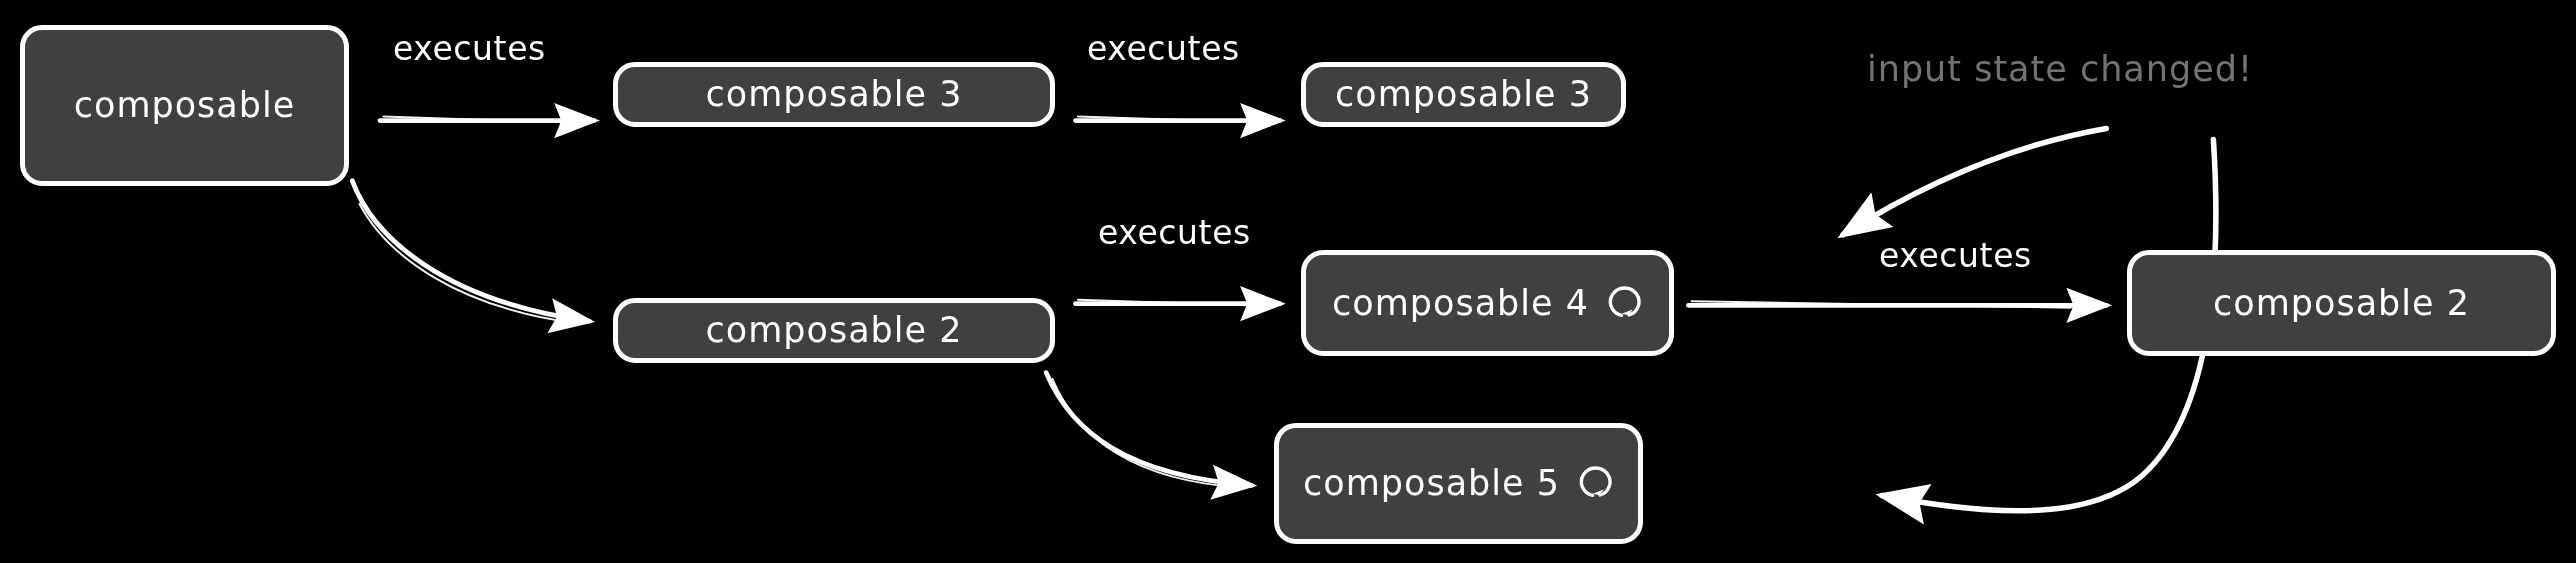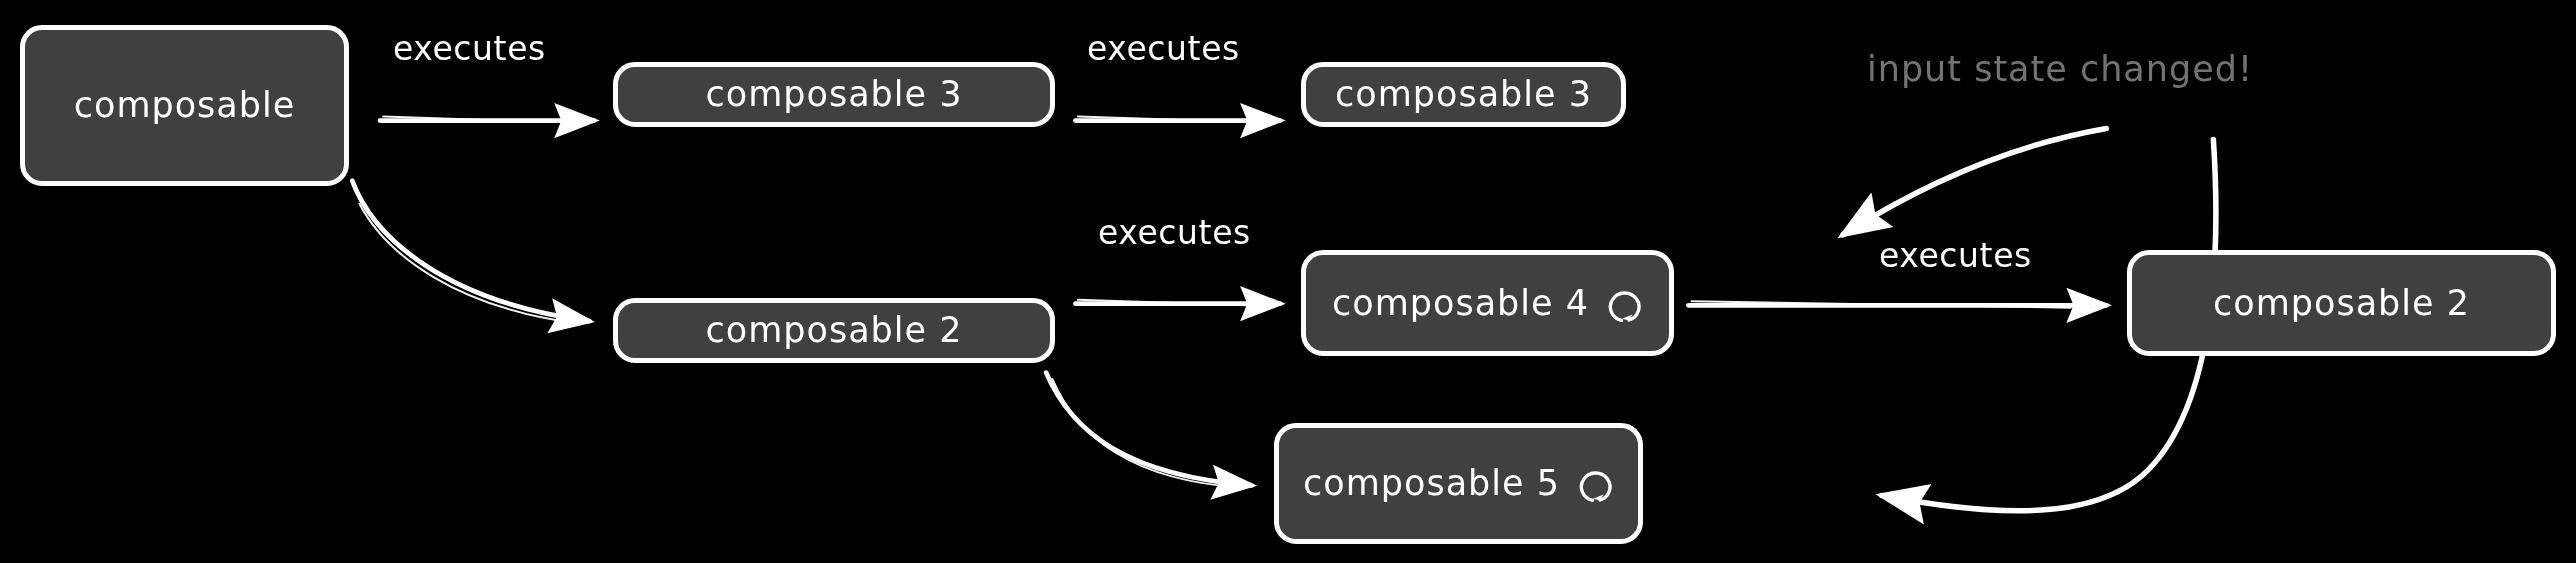--- a/index.html
+++ b/index.html
@@ -42,21 +42,20 @@
     font-family: "DejaVu Sans", sans-serif;
     font-size: 35px;
     letter-spacing: 1px;
     line-height: 1.28;
     white-space: nowrap;
     color: #ffffff;
     text-align: center;
   }
   .node-row {
     display: flex;
-    align-items: center;
     justify-content: center;
     gap: 19px;
   }
   .loop-icon {
     display: inline-block;
     width: 35px;
     height: 35px;
     flex: 0 0 auto;
     position: relative;
     top: 2.4px;

